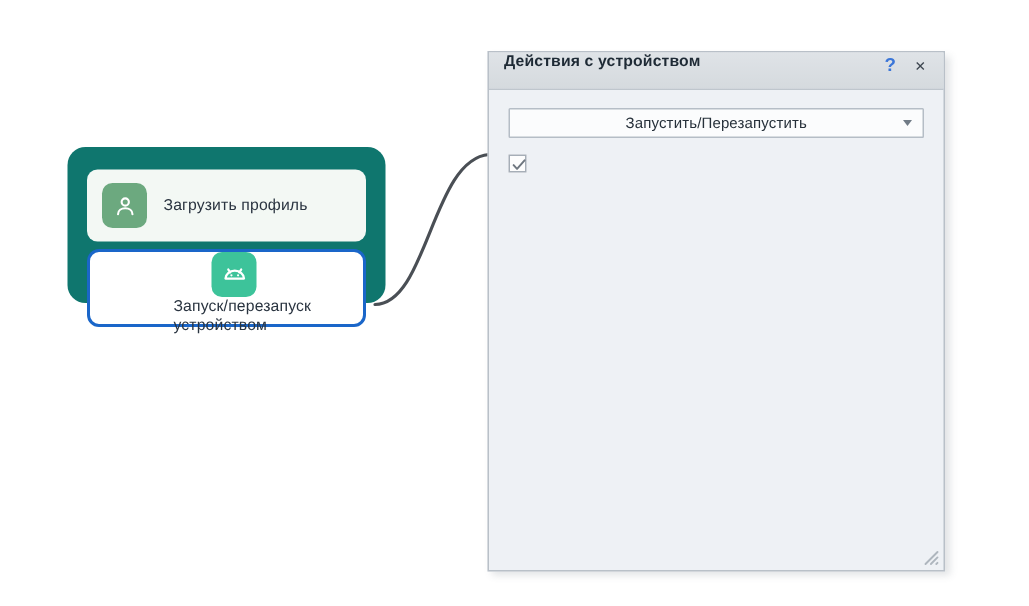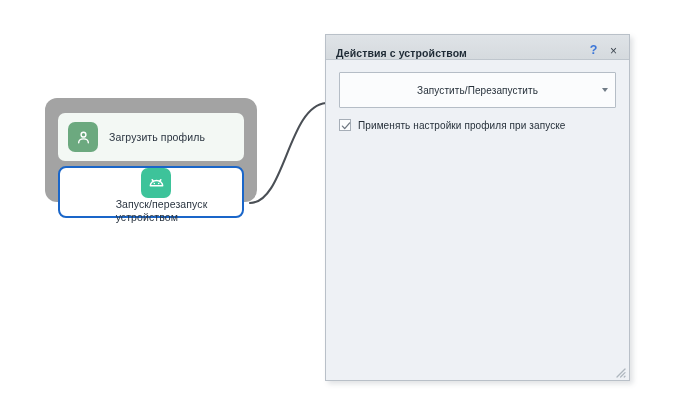--- a/index.html
+++ b/index.html
@@ -30,21 +30,21 @@
     pointer-events: none;
   }
 
   
   .node-group {
     position: absolute;
     left: 45px;
     top: 98px;
     width: 212px;
     height: 104px;
-    background: #a3a3a3;
+    background: #0f766e;
     border-radius: 12px;
     box-sizing: border-box;
   }
 
   .node-card {
     position: absolute;
     left: 13px;
     width: 186px;
     box-sizing: border-box;
     display: flex;
@@ -100,21 +100,21 @@
     border: 1px solid #b9c0c8;
     box-sizing: border-box;
     box-shadow: 3px 3px 5px rgba(90,100,110,.18);
   }
 
   .dialog-titlebar {
     height: 25px;
     background: linear-gradient(180deg, #dfe3e7 0%, #d5dade 100%);
     border-bottom: 1px solid #bfc6cd;
     display: flex;
-    align-items: flex-end;
+    align-items: flex-start;
     padding: 0 7px 0 10px;
     box-sizing: border-box;
   }
 
   .dialog-title {
     font-size: 10.5px;
     font-weight: bold;
     color: #1e2a35;
     flex: 1 1 auto;
     white-space: nowrap;
@@ -137,21 +137,21 @@
   .dialog-body {
     position: relative;
     height: calc(100% - 25px);
     padding: 12px 13px 0 13px;
     box-sizing: border-box;
   }
 
   
   .combobox {
     position: relative;
-    height: 36px;
+    height: 20px;
     background: #fbfcfd;
     border: 1px solid #b5bdc6;
     border-radius: 1px;
     display: flex;
     align-items: center;
     justify-content: center;
     box-sizing: border-box;
   }
 
   .combobox-value {
@@ -258,21 +258,20 @@
         <span class="combobox-value">Запустить/Перезапустить</span>
         <span class="combobox-arrow"></span>
       </div>
 
       <div class="checkbox-row">
         <span class="checkbox-box">
           <svg width="10" height="10" viewBox="0 0 10 10" fill="none" stroke="#6f7780" stroke-width="1.3" stroke-linecap="round" stroke-linejoin="round">
             <path d="M1.4 5.1 L3.7 7.6 L8.7 1.9"></path>
           </svg>
         </span>
-        <span class="checkbox-label">Применять настройки профиля при запуске</span>
       </div>
 
       <span class="resize-grip">
         <svg width="13" height="13" viewBox="0 0 13 13" stroke="#aeb6be" stroke-width="1.25" stroke-linecap="round">
           <line x1="12" y1="4" x2="4" y2="12"></line>
           <line x1="12" y1="7.6" x2="7.6" y2="12"></line>
           <line x1="12" y1="11.2" x2="11.2" y2="12"></line>
         </svg>
       </span>
 

